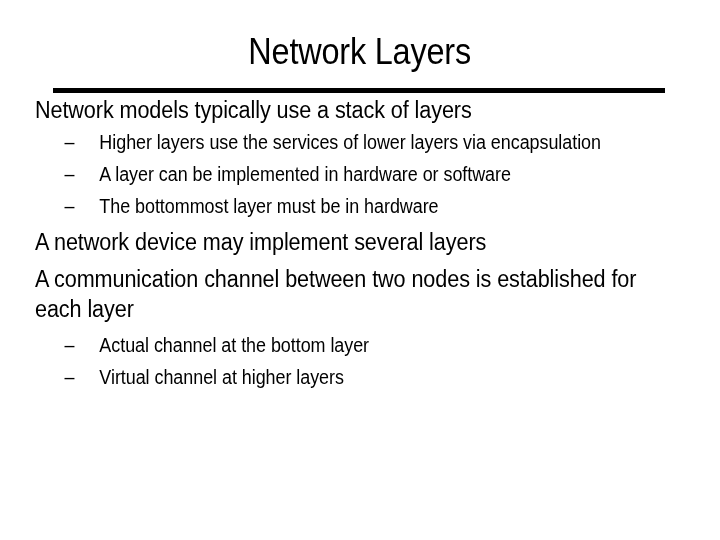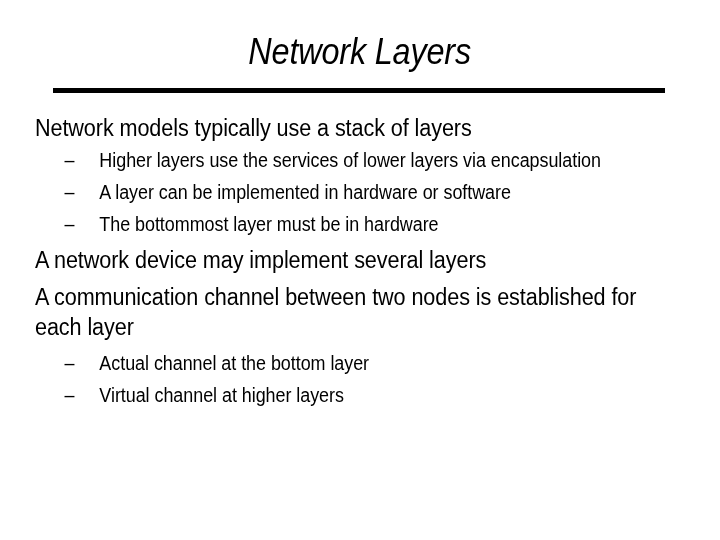--- a/index.html
+++ b/index.html
@@ -25,21 +25,20 @@
     box-sizing: border-box;
   }
 
   
   .title-block {
     position: absolute;
     left: 0;
     top: 30px;
     width: 720px;
     text-align: center;
-    font-style: italic;
   }
   .slide-title {
     display: inline-block;
     font-size: 36px;
     line-height: 44px;
     font-weight: 400;
     letter-spacing: -0.2px;
     transform: scaleX(0.90);
     transform-origin: center center;
     white-space: nowrap;
@@ -52,21 +51,21 @@
     top: 88px;
     width: 612px;
     height: 5px;
     background: #000000;
   }
 
   
   .body-block {
     position: absolute;
     left: 0;
-    top: 114px;
+    top: 96px;
     width: 720px;
   }
 
   .bullet {
     position: relative;
     box-sizing: border-box;
   }
 
   
   .bullet.level1 {

